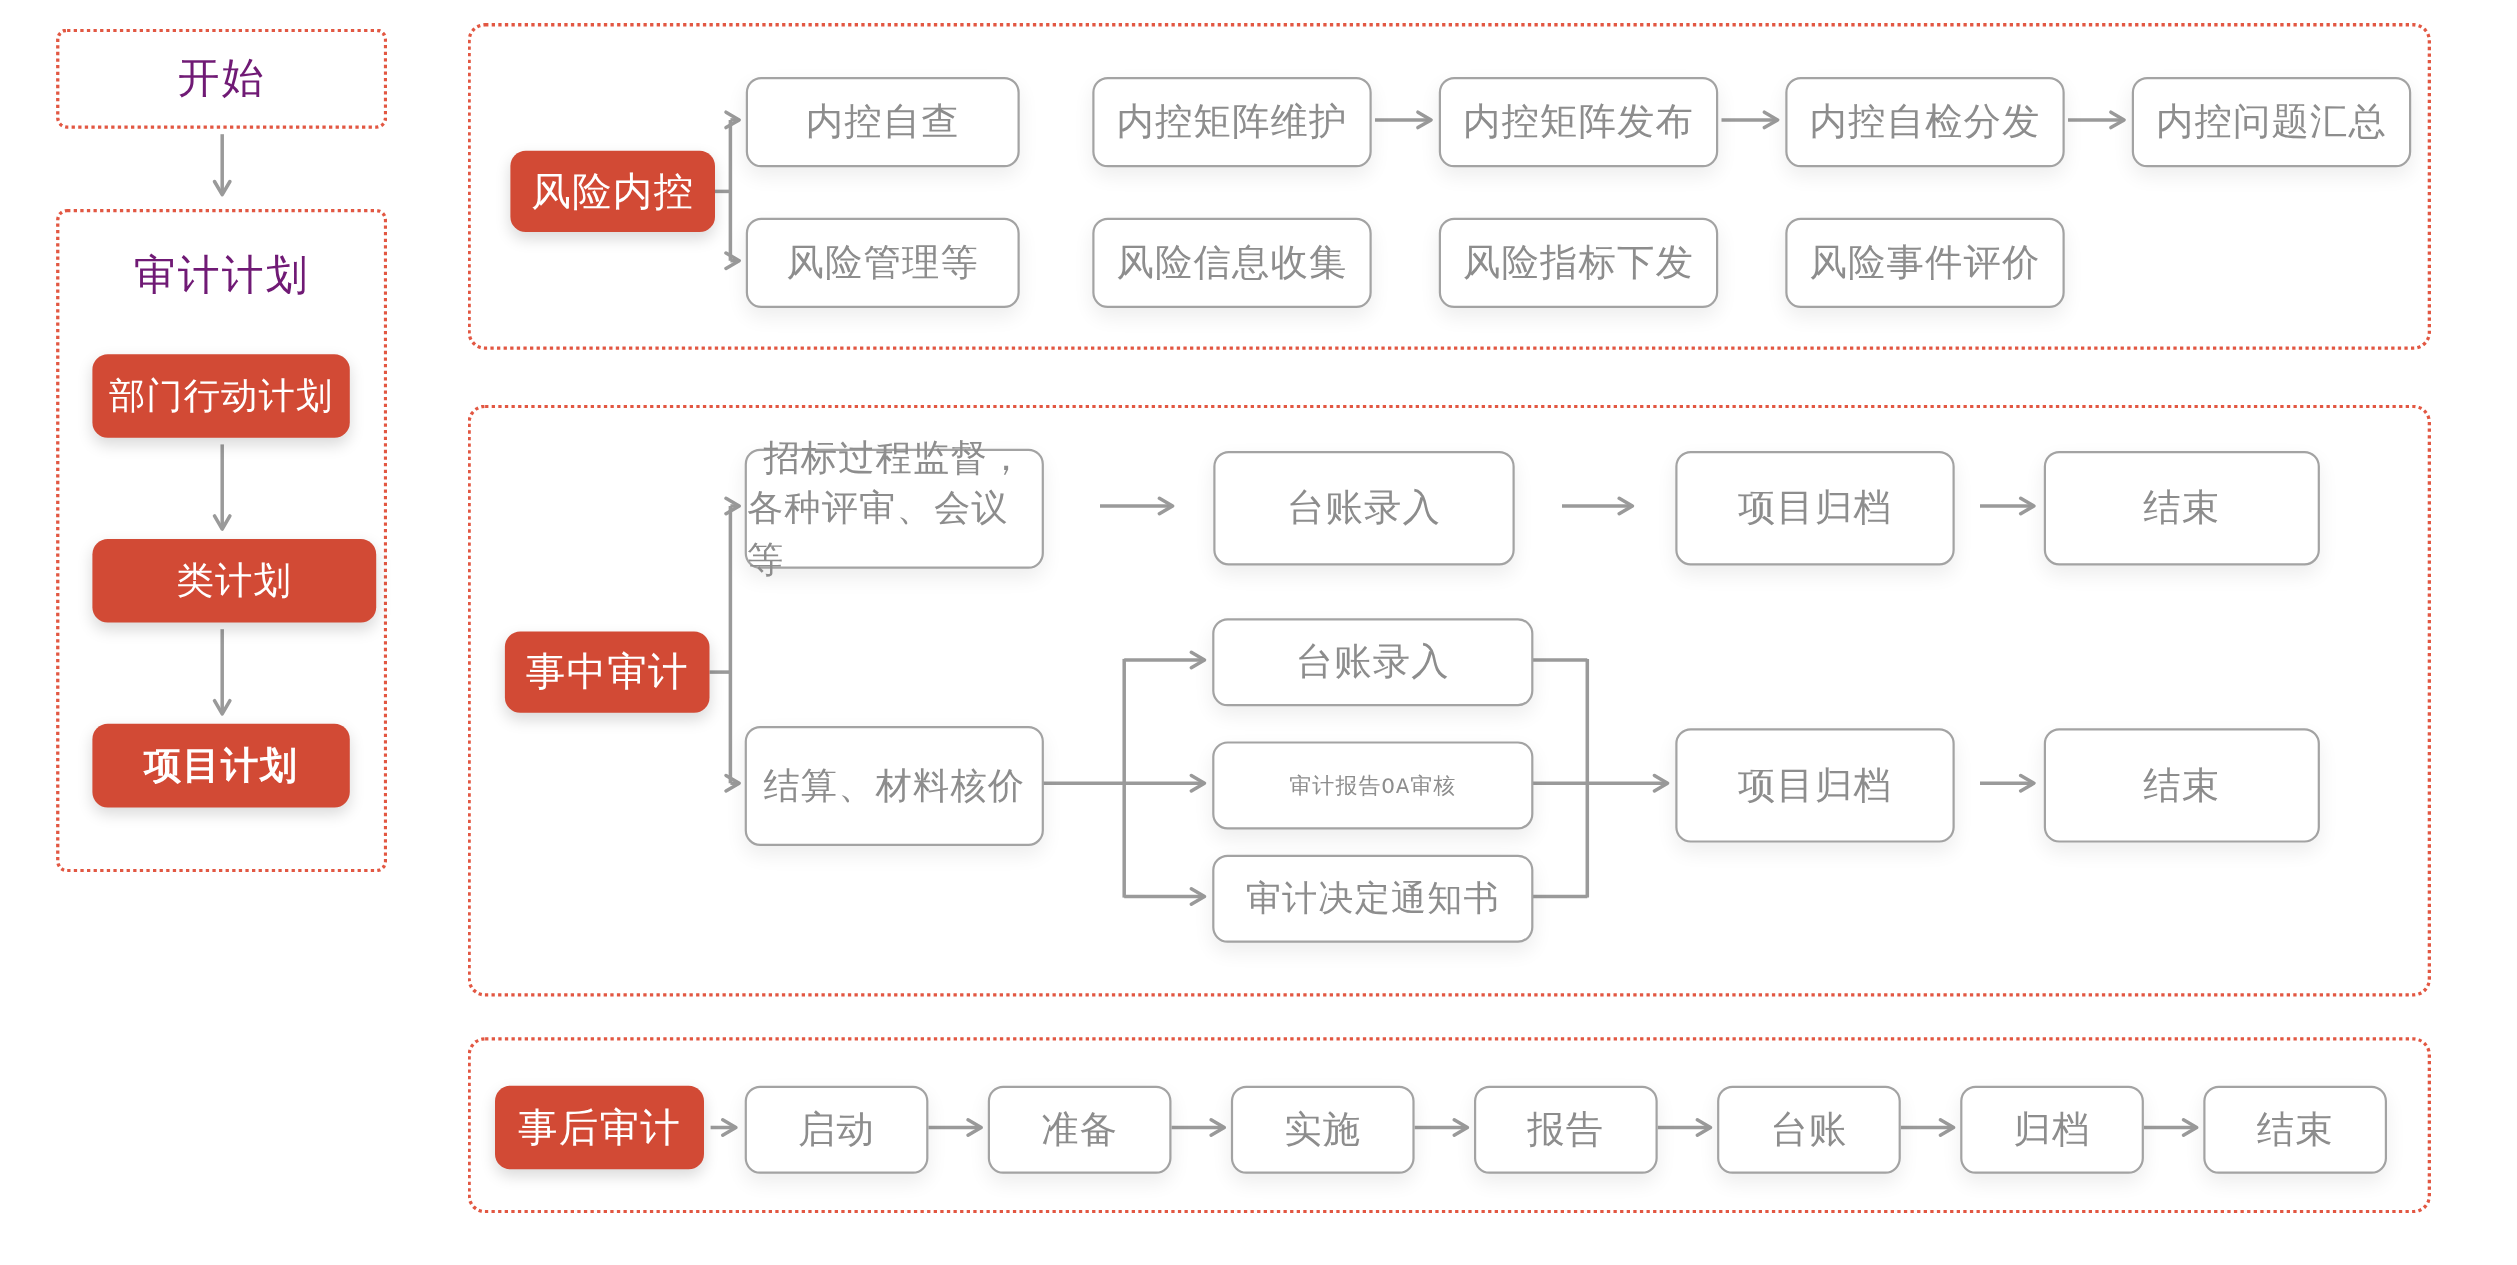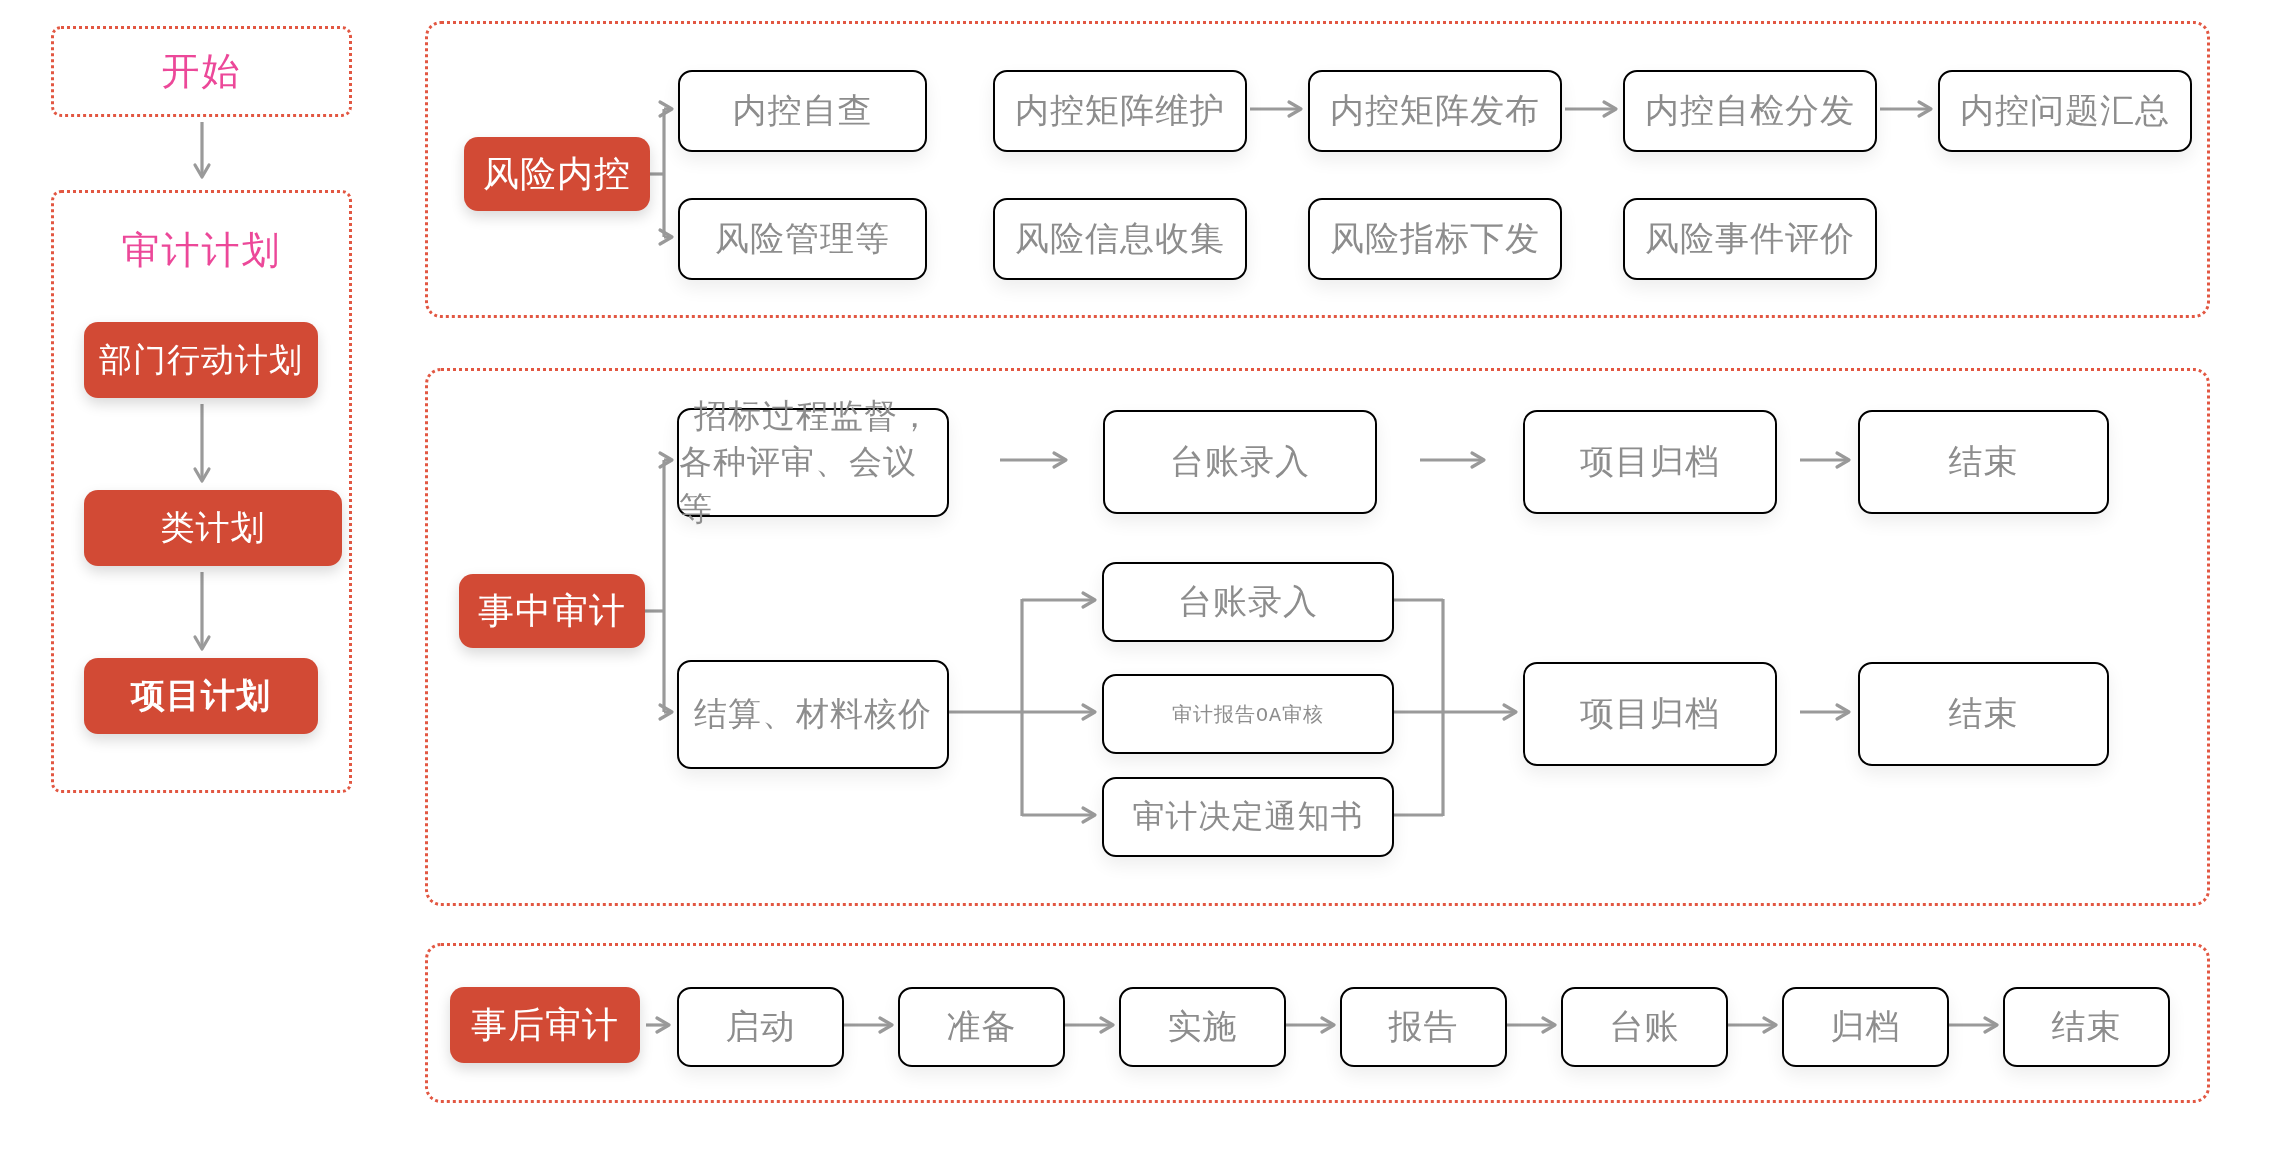--- a/index.html
+++ b/index.html
@@ -13,28 +13,28 @@
     background:transparent;z-index:0;box-sizing:border-box;
   }
   .panel.small-radius{border-radius:10px;}
   .red-node{
     position:absolute;background:#d24a35;color:#ffffff;border-radius:14px;
     display:flex;align-items:center;justify-content:center;
     font-size:36px;z-index:2;box-shadow:0 6px 14px rgba(0,0,0,.15);
     letter-spacing:1px;
   }
   .white-node{
-    position:absolute;background:#ffffff;border:2px solid #000000;border-radius:14px;
+    position:absolute;background:#ffffff;border:2px solid #a3a3a3;border-radius:14px;
     display:flex;align-items:center;justify-content:center;flex-direction:column;
     font-size:34px;color:#8d8d8d;z-index:2;
     box-shadow:0 8px 18px rgba(0,0,0,.07);letter-spacing:1px;
   }
   .white-node .line{line-height:1.4;}
   .red-text{
-    position:absolute;color:#ec4899;display:flex;align-items:center;justify-content:center;
+    position:absolute;color:#701a75;display:flex;align-items:center;justify-content:center;
     font-size:38px;z-index:2;letter-spacing:2px;
   }
   .start-box{
     position:absolute;border:3px dotted #e25742;border-radius:10px;z-index:0;box-sizing:border-box;
   }
 </style>
 </head>
 <body>
 
 <div id="canvas">

